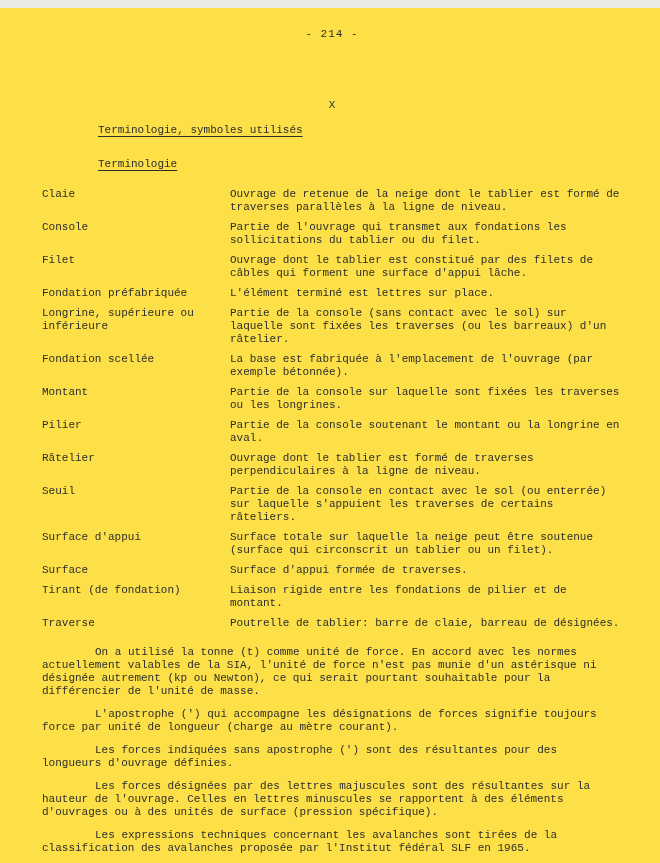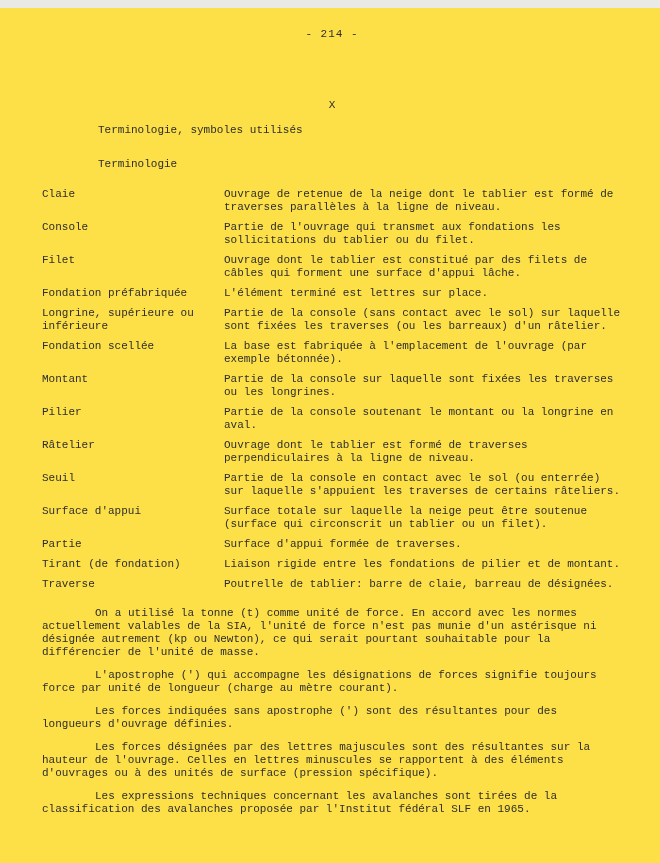--- a/index.html
+++ b/index.html
@@ -26,35 +26,37 @@
     letter-spacing: 1px;
   }
   .section-mark {
     text-align: center;
     margin-top: 58px;
   }
   .heading {
     font-size: 11px;
     font-weight: normal;
     margin: 12px 0 0 56px;
+    text-decoration: underline;
     text-underline-offset: 3px;
   }
   .subheading {
     font-size: 11px;
     font-weight: normal;
     margin: 21px 0 0 56px;
+    text-decoration: underline;
     text-underline-offset: 3px;
   }
   .terms {
     margin-top: 17px;
   }
   .term-row {
     display: grid;
     grid-template-columns: 176px 1fr;
-    column-gap: 6px;
+    column-gap: 12px;
     margin-bottom: 7px;
   }
   .term {
     padding-right: 8px;
   }
   .definition {
   }
   .paragraphs {
     margin-top: 16px;
     font-family: Liberation Mono, monospace;
@@ -127,21 +129,21 @@
     <div class="term">Seuil</div>
     <div class="definition">Partie de la console en contact avec le sol (ou enterrée) sur laquelle s'appuient les traverses de certains râteliers.</div>
   </div>
 
   <div class="term-row">
     <div class="term">Surface d'appui</div>
     <div class="definition">Surface totale sur laquelle la neige peut être soutenue (surface qui circonscrit un tablier ou un filet).</div>
   </div>
 
   <div class="term-row">
-    <div class="term">Partie</div>
+    <div class="term">Surface</div>
     <div class="definition">Surface d'appui formée de traverses.</div>
   </div>
 
   <div class="term-row">
     <div class="term">Tirant (de fondation)</div>
     <div class="definition">Liaison rigide entre les fondations de pilier et de montant.</div>
   </div>
 
   <div class="term-row">
     <div class="term">Traverse</div>

